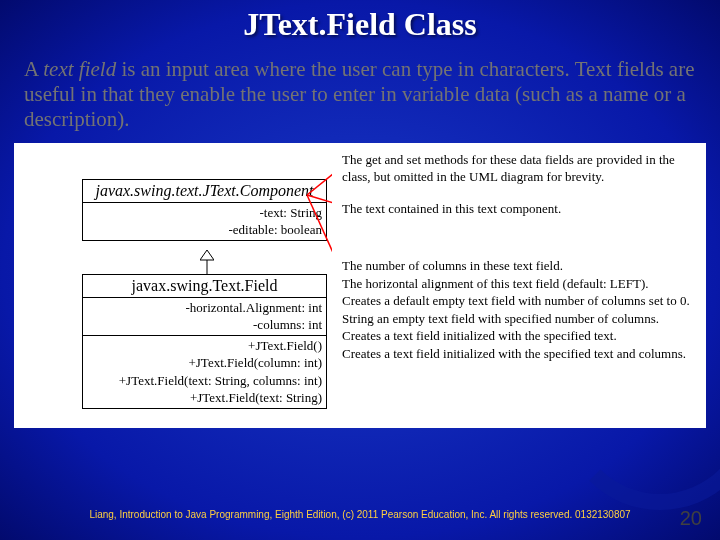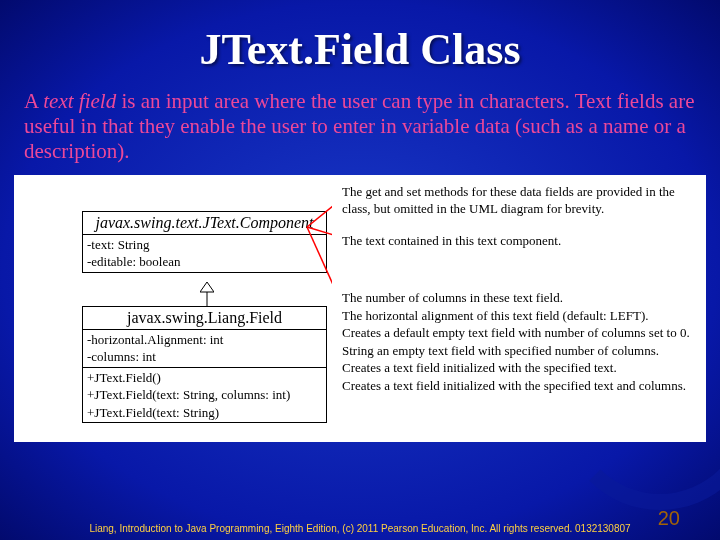--- a/index.html
+++ b/index.html
@@ -19,26 +19,26 @@
     width: 200px;
     height: 200px;
     border: 16px solid #0a1a9a;
     border-radius: 50%;
     border-left-color: transparent;
     border-top-color: transparent;
     opacity: 0.6;
   }
   .title {
     text-align: center;
-    font-size: 44px;
-    padding-top: 24px;
+    font-size: 32px;
+    padding-top: 6px;
     text-shadow: 2px 2px 3px rgba(0,0,0,0.5);
   }
   .intro {
-    color: #ec4899;
+    color: #737373;
     font-size: 21px;
     line-height: 1.2;
     padding: 14px 24px 10px 24px;
   }
   .intro em { font-style: italic; }
   .diagram {
     background: white;
     color: black;
     margin: 0 14px;
     width: 692px;
@@ -65,55 +65,55 @@
     border-bottom: 1px solid black;
     text-align: center;
     font-size: 16px;
     padding: 2px 4px;
   }
   .uml-section {
     font-size: 13px;
     padding: 1px 4px;
     line-height: 1.35;
   }
-  .uml-section .row { white-space: nowrap; }
+  .uml-section .row { white-space: nowrap; text-align: right; }
   .uml-divider { border-top: 1px solid black; }
   .gap { height: 22px; position: relative; }
   .inherit-arrow {
     position: absolute;
     left: 50%;
     top: -2px;
     transform: translateX(-50%);
     width: 14px;
     height: 24px;
   }
   .note-top { padding-top: 2px; }
   .arrow-svg {
     position: absolute;
     top: 0; left: 0;
     width: 310px;
     height: 300px;
     pointer-events: none;
   }
   .footer {
     position: absolute;
-    bottom: 6px;
+    bottom: 20px;
     width: 100%;
     text-align: center;
     font-family: Arial, sans-serif;
     font-size: 10px;
     color: #ffd040;
   }
   .pagenum {
     position: absolute;
-    right: 40px;
+    right: 18px;
     bottom: 10px;
     font-family: Arial, sans-serif;
     font-size: 20px;
-    color: #a16207;
+    color: #404040;
   }
   .box1 { margin-left: 60px; width: 245px; margin-top: 30px; }
 </style>
 </head>
 <body>
 
 <div class="swoosh"></div>
 
 <h1 class="title">JText.Field Class</h1>
 
@@ -139,27 +139,28 @@
           <div class="row">-editable: boolean</div>
         </div>
       </div>
       <div class="gap">
         <svg class="inherit-arrow" viewBox="0 0 14 24" style="margin-left:30px;">
           <polygon points="7,0 0,10 14,10" fill="white" stroke="black" stroke-width="1"></polygon>
           <line x1="7" y1="10" x2="7" y2="24" stroke="black" stroke-width="1"></line>
         </svg>
       </div>
       <div class="uml-box" style="margin-left:60px; width:245px;">
-        <div class="uml-header2">javax.swing.Liang.Field</div>
+        <div class="uml-header2">javax.swing.Text.Field</div>
         <div class="uml-section">
           <div class="row">-horizontal.Alignment: int</div>
           <div class="row">-columns: int</div>
         </div>
         <div class="uml-section uml-divider">
           <div class="row">+JText.Field()</div>
+          <div class="row">+JText.Field(column: int)</div>
           <div class="row">+JText.Field(text: String, columns: int)</div>
           <div class="row">+JText.Field(text: String)</div>
         </div>
       </div>
     </div>
     <div class="right-col">
       <div class="note-top">The get and set methods for these data fields are provided in the class, but omitted in the UML diagram for brevity.</div>
       <div style="height:14px;"></div>
       <div>The text contained in this text component.</div>
       <div style="height:40px;"></div>

